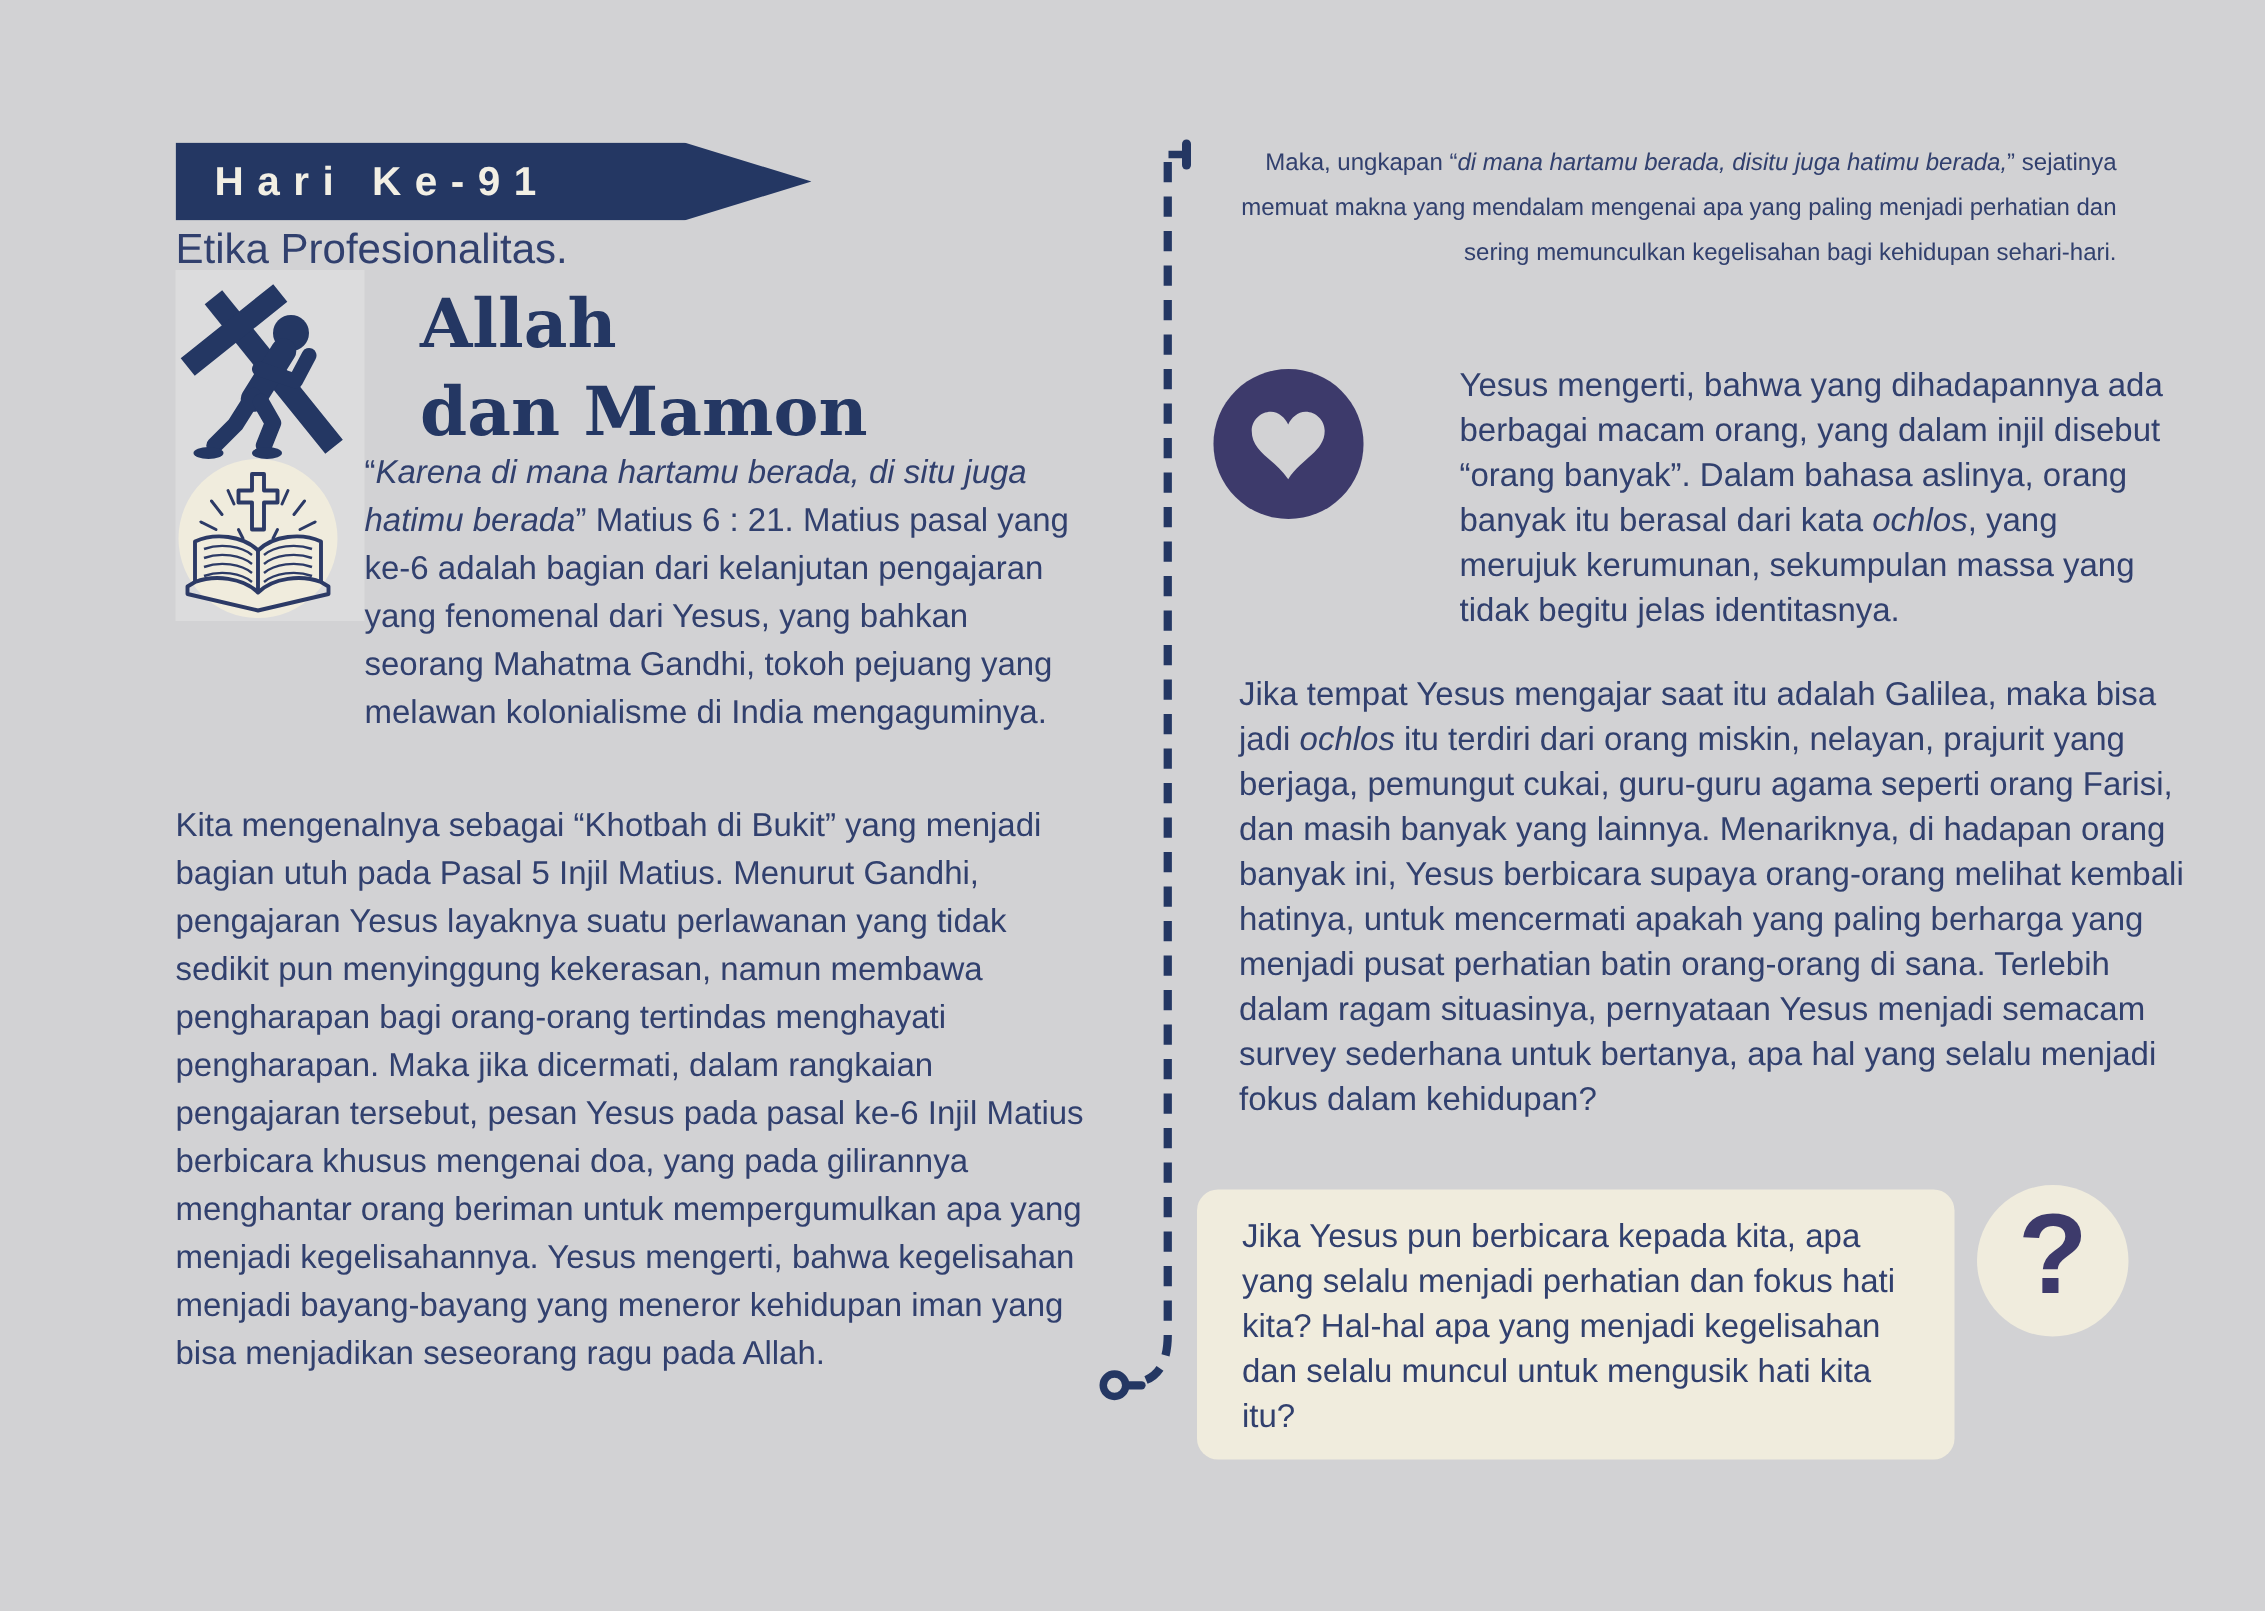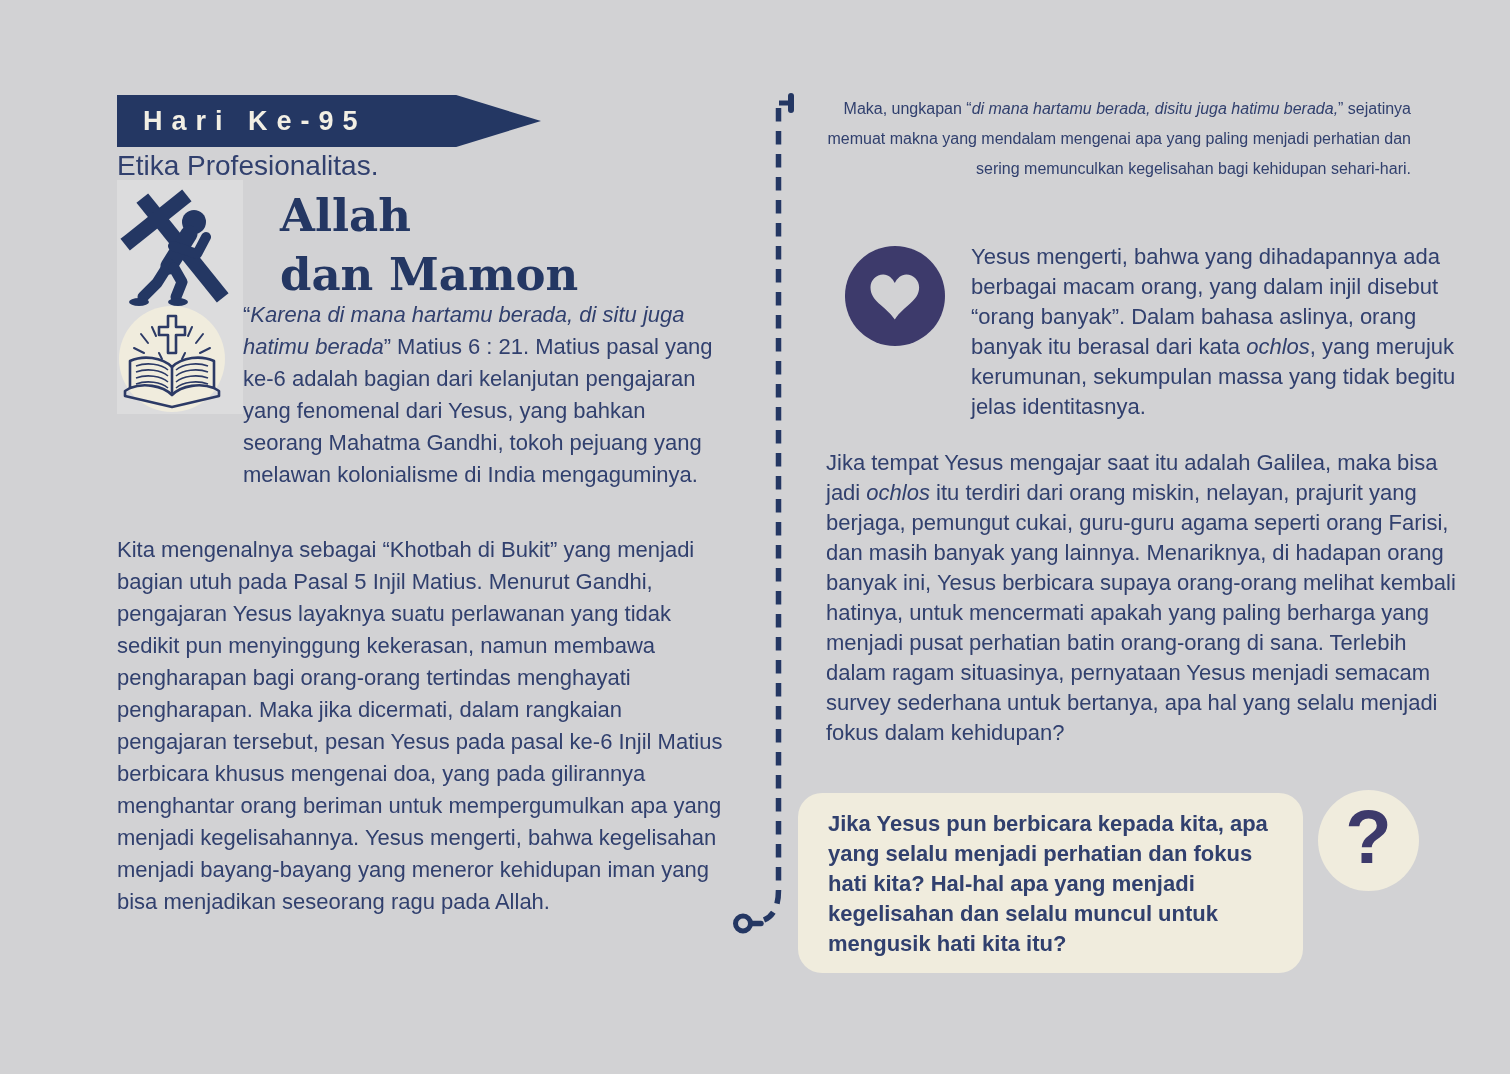--- a/index.html
+++ b/index.html
@@ -30,46 +30,46 @@
     font-family:"DejaVu Serif", serif; font-weight:bold;
     font-size:45px; line-height:59px; color:#243763; margin-top:2px;margin-left:37px;
   }
   .quote-row { left:117px; top:299px; width:612px; display:flex; }
   .bible-icon-wrap { flex:0 0 126px; padding-top:4px; }
   .quote-text { font-size:22px; line-height:32px; width:486px; }
   .left-body { left:117px; top:534px; width:612px; font-size:22px; line-height:32px; }
 
   
   .r-para1 { left:783px; top:94px; width:628px; font-size:16px; line-height:30px;text-align:right; }
-  .heart-row { left:844px; top:242px; width:634px; display:flex; }
+  .heart-row { left:808px; top:242px; width:634px; display:flex;gap:38px; }
   .heart-icon-wrap { flex:0 0 127px; padding-top:2px; }
   .r-para2 { font-size:22px; line-height:30px; width:505px; }
   .r-para3 { left:826px; top:448px; width:636px; font-size:22px; line-height:30px; }
   .question-box {
     left:798px; top:793px; width:505px; min-height:172px; box-sizing:border-box;
-    background:#f0ecdd; border-radius:24px; padding:16px 16px 14px 30px;
-    font-size:22px; line-height:30px;font-weight:bold;
+    background:#f0ecdd; border-radius:14px; padding:16px 16px 14px 30px;
+    font-size:22px; line-height:30px;
   }
   .q-circle {
     left:1318px; top:790px; width:101px; height:101px;
     background:#f0ecdd; border-radius:50%;
     display:flex; align-items:center; justify-content:center;
   }
   .q-glyph { color:#3d3a6b; font-size:76px; font-weight:bold; margin-top:-8px; }
   .connector { left:0; top:0; pointer-events:none; }
 </style>
 </head>
 <body>
 
 <div class="page">
 
   <div class="abs light-strip"></div>
 
   <div class="abs banner">
-    <span class="banner-label">Hari Ke-95</span>
+    <span class="banner-label">Hari Ke-91</span>
   </div>
 
   <div class="abs subtitle">Etika Profesionalitas.</div>
 
   <div class="abs title-row">
     <span class="person-icon-wrap">
       <svg width="126" height="124" viewBox="0 0 126 124">
         <g stroke="#243763" fill="#243763">
           <path d="M30,20 L101,108" stroke-width="15" stroke-linecap="square"></path>
           <path d="M14,56 L64,16" stroke-width="15" stroke-linecap="square"></path>

